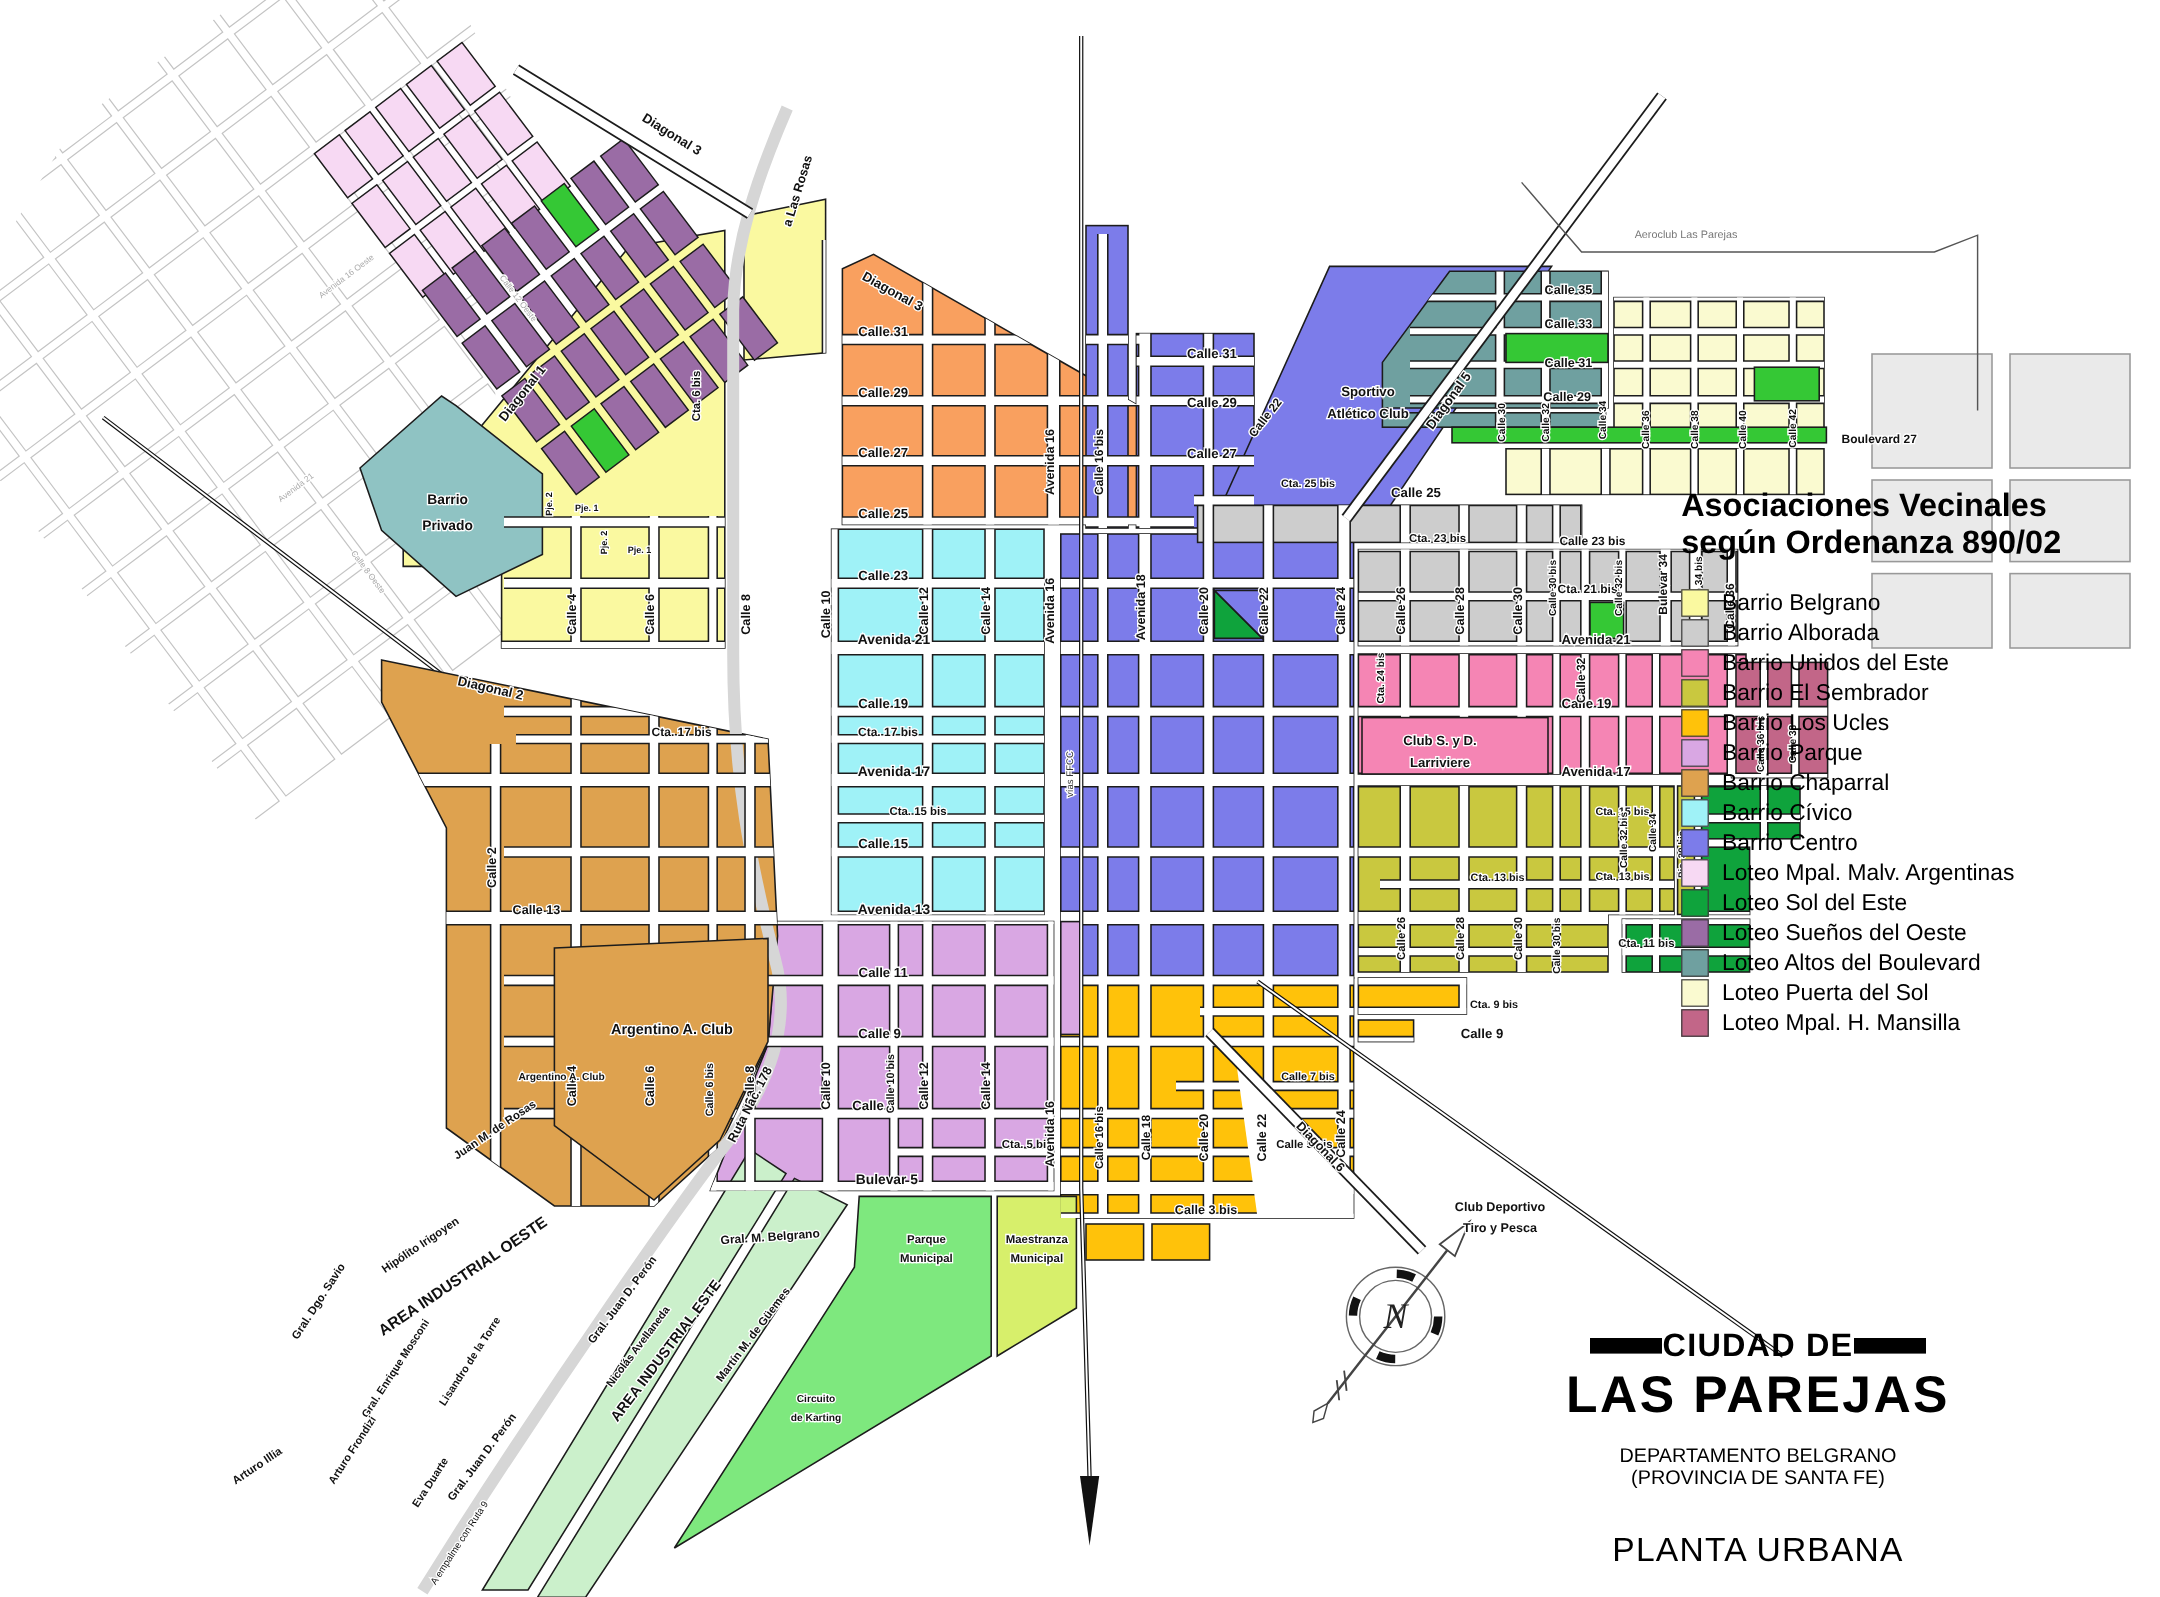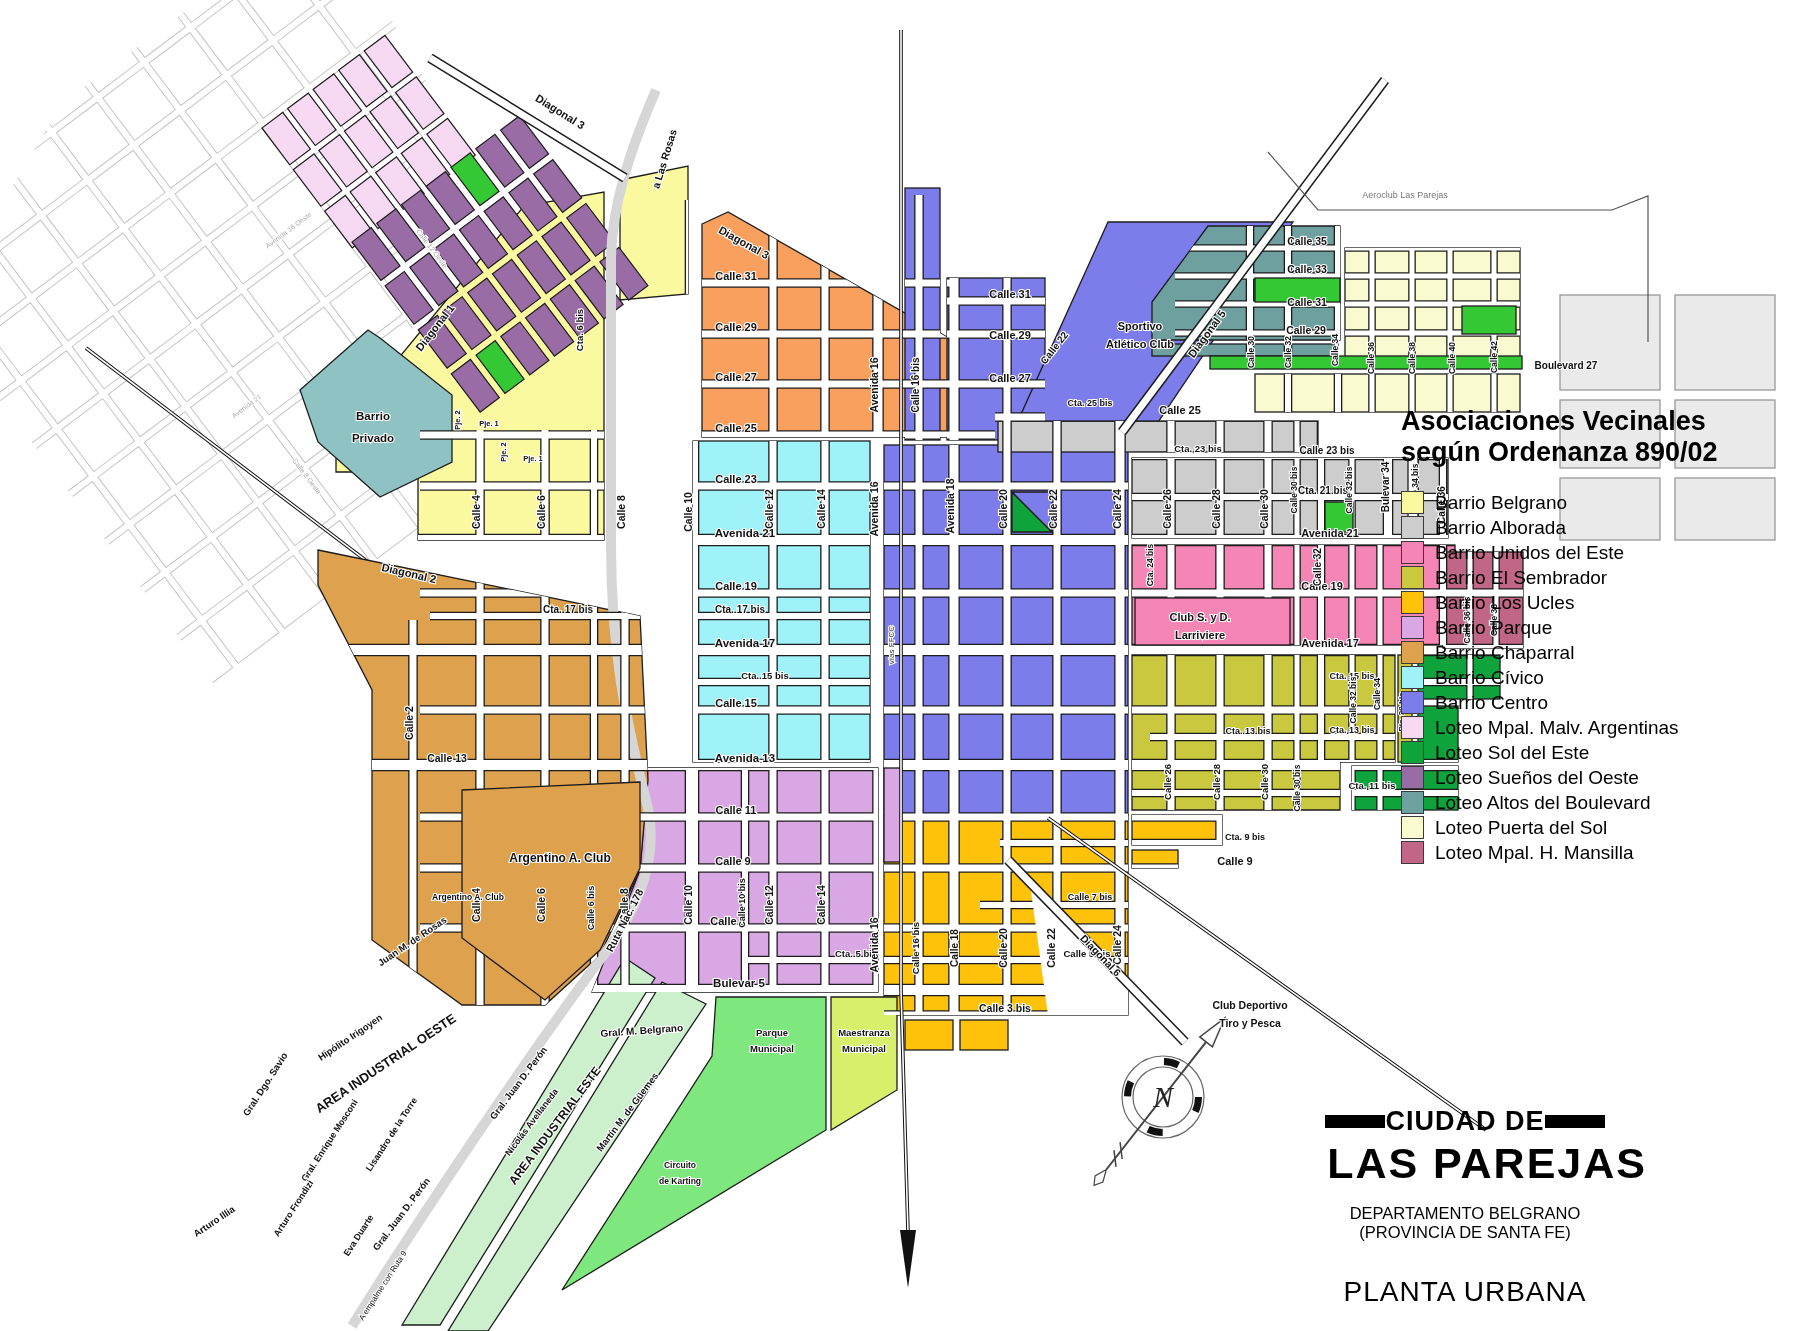--- a/index.html
+++ b/index.html
@@ -9,21 +9,21 @@
   .legend{position:absolute;left:1401px;top:406px;width:470px;color:#000;}
   .legend-title{font-size:27px;font-weight:bold;line-height:31px;letter-spacing:0px;}
   .legend-items{margin-top:22px;}
   .legend-item{display:flex;align-items:center;height:25px;}
   .swatch{width:21px;height:21px;border:1.4px solid #3a3a3a;margin-right:11px;flex:0 0 auto;}
   .legend-label{font-size:19px;line-height:19px;white-space:nowrap;}
   .titleblock{position:absolute;left:1283px;top:1106px;width:364px;text-align:center;color:#000;}
   .tb-row1{display:flex;align-items:center;justify-content:center;gap:0;}
   .tb-bar{width:60px;height:13px;background:#000;}
   .tb-pre{font-size:27px;font-weight:bold;letter-spacing:1px;}
-  .tb-city{font-size:43px;font-weight:bold;letter-spacing:2px;margin-top:2px;text-align:right;}
+  .tb-city{font-size:43px;font-weight:bold;letter-spacing:2px;margin-top:2px;}
   .tb-dept{font-size:16.5px;margin-top:16px;}
   .tb-prov{font-size:16.5px;}
   .tb-plan{font-size:28px;margin-top:34px;letter-spacing:1px;}
 </style>
 </head>
 <body>
 
 <div id="stage">
 
 <svg id="map" width="1800" height="1331" viewBox="0 0 1800 1331">

